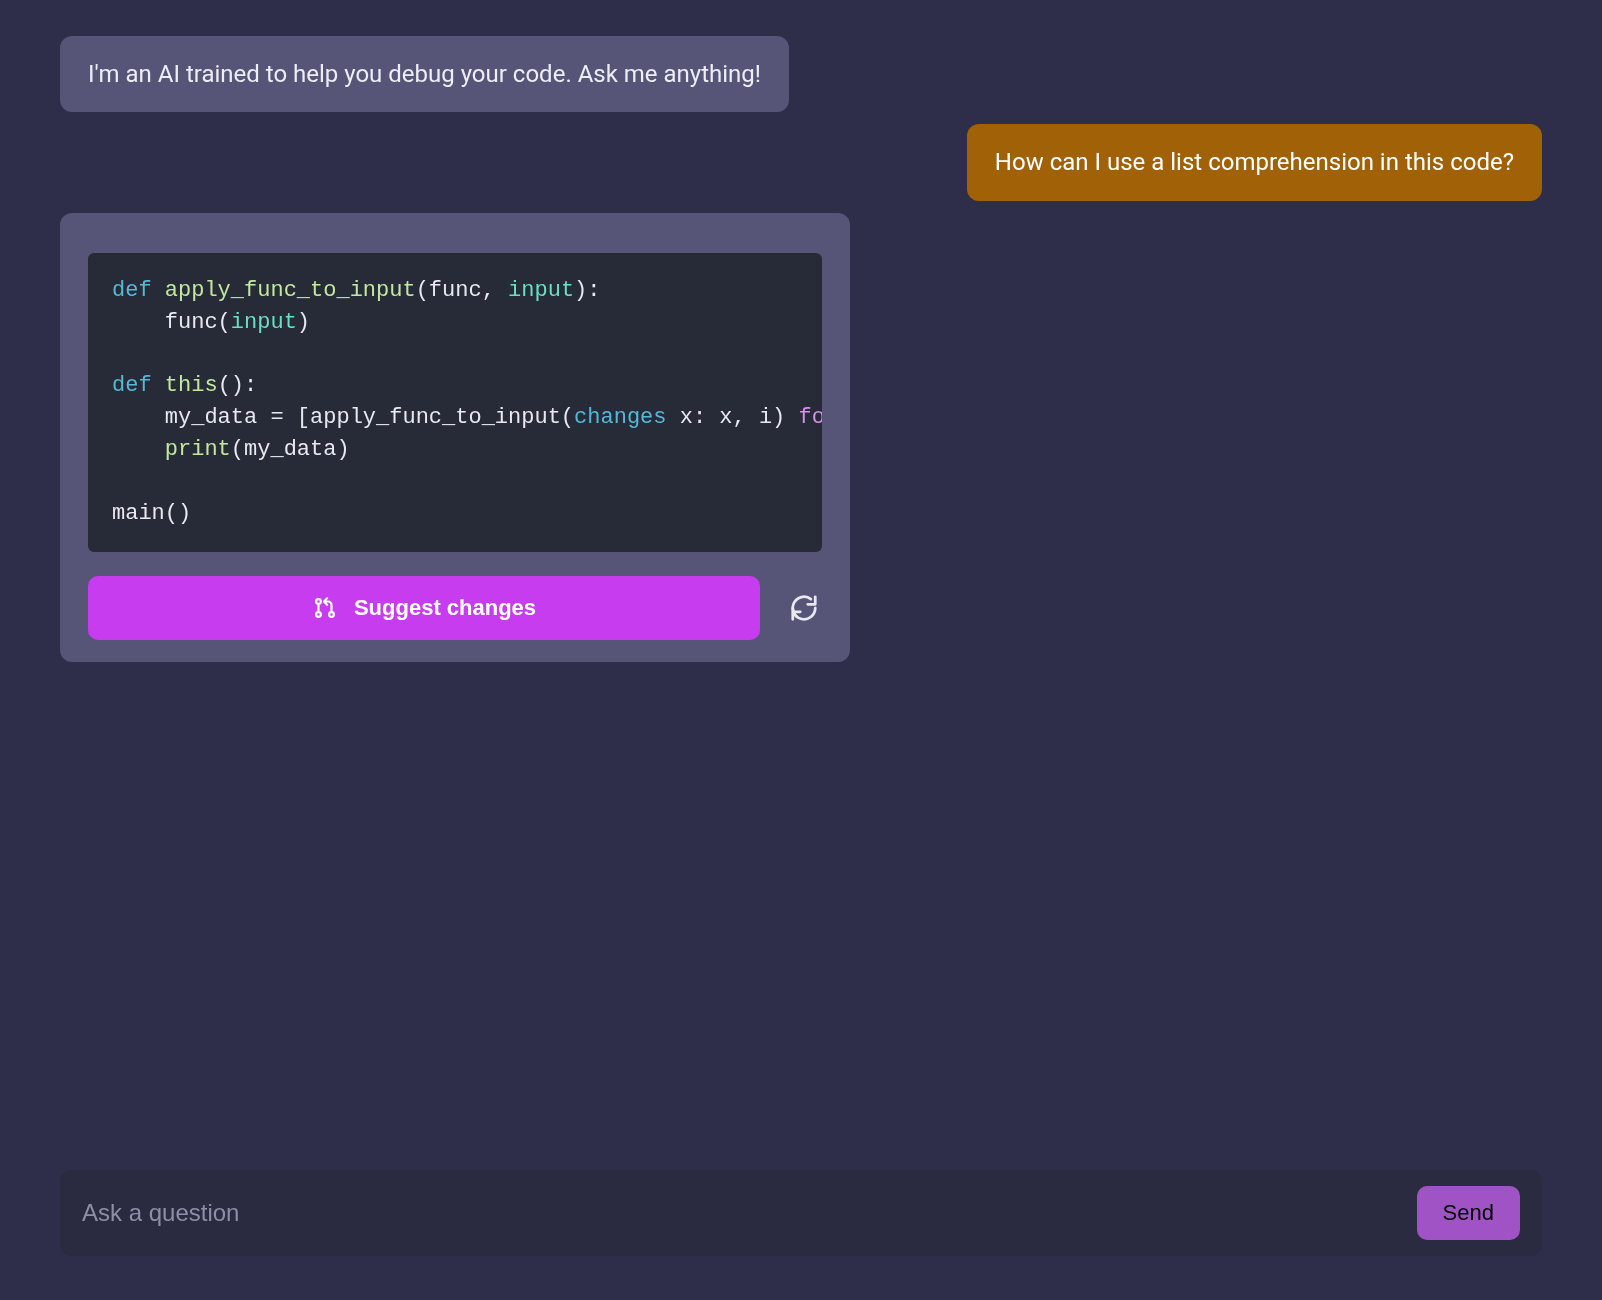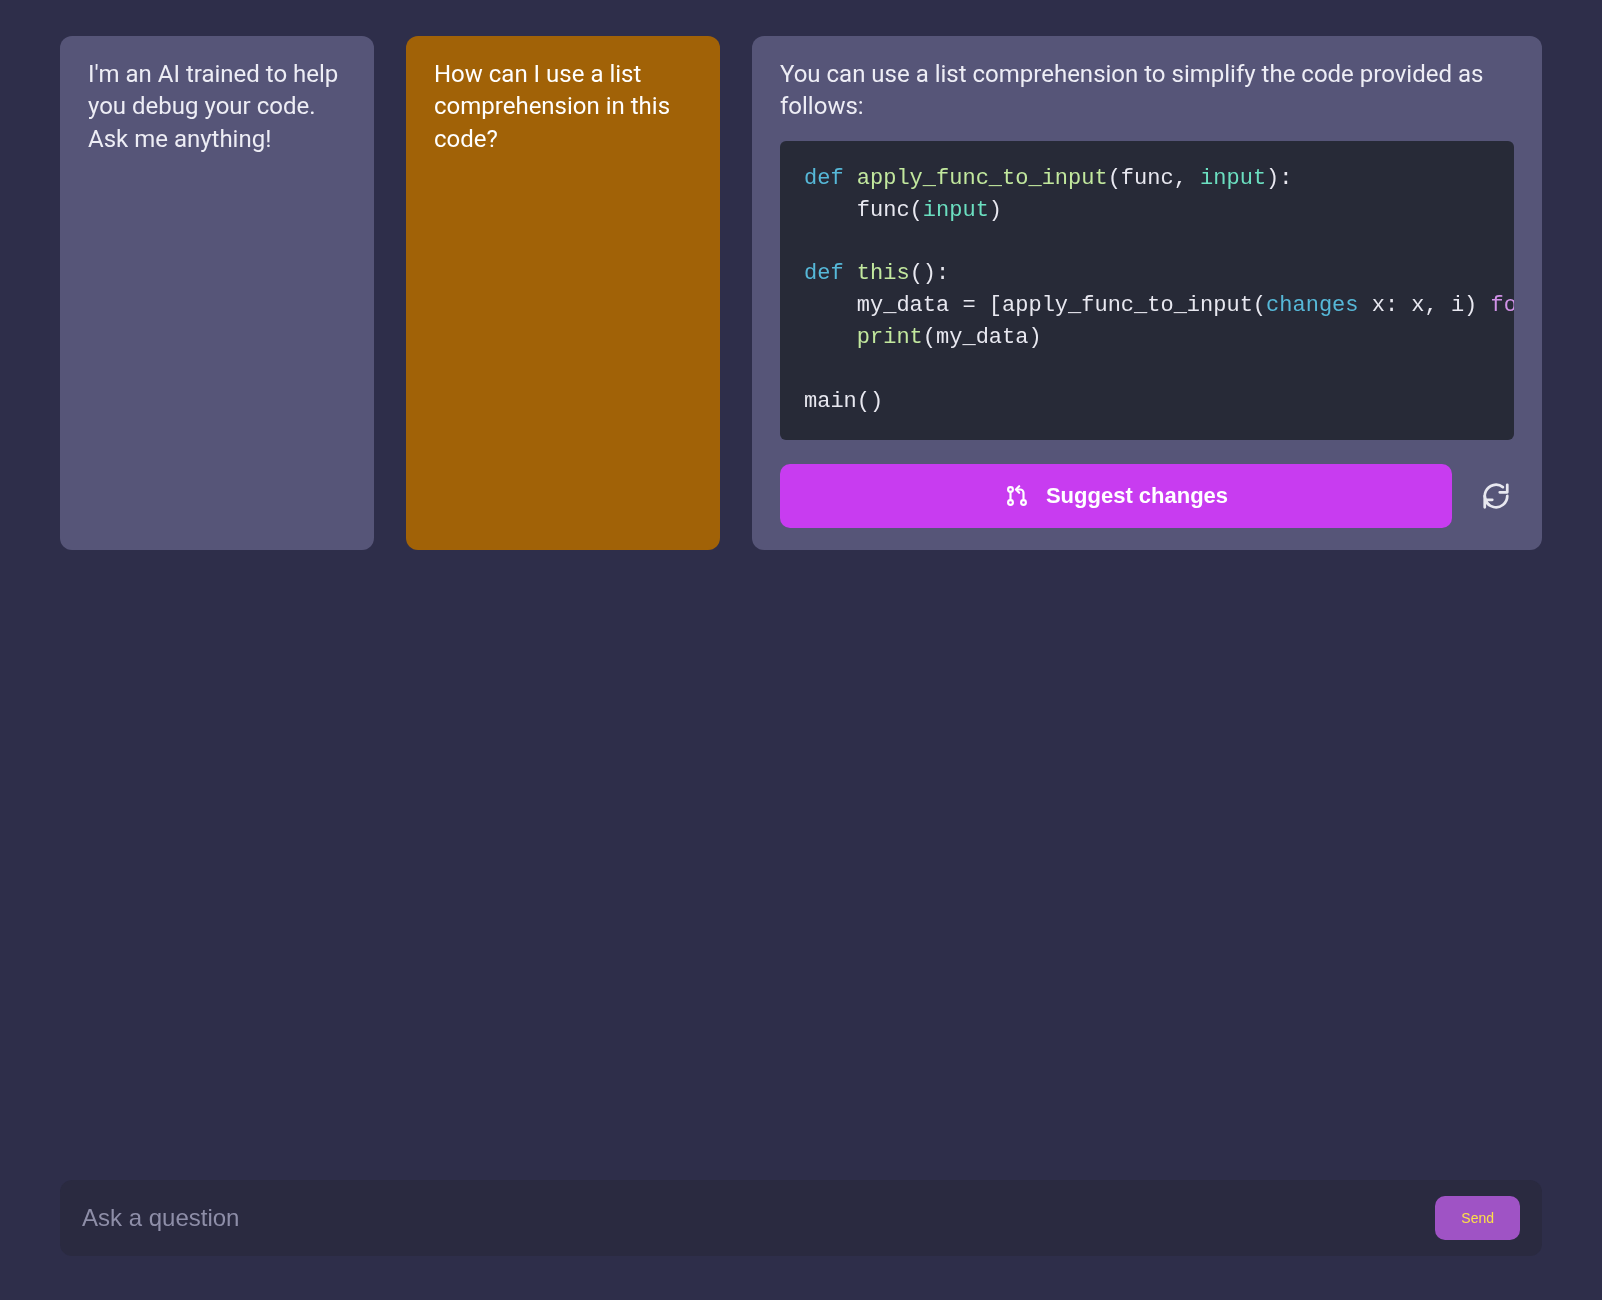--- a/index.html
+++ b/index.html
@@ -13,21 +13,22 @@
   }
   .app {
     display: flex;
     flex-direction: column;
     justify-content: space-between;
     height: 100%;
     padding: 36px 60px 44px 60px;
   }
   .messages {
     display: flex;
-    gap: 32px;
+    flex-direction: column;
+    gap: 12px;
   }
   .msg-row { display: flex; width: 100%; }
   .msg-row.align-start { justify-content: flex-start; }
   .msg-row.align-end   { justify-content: flex-end; }
 
   .bubble {
     border-radius: 12px;
     padding: 22px 28px;
     line-height: 1.35;
   }
@@ -109,25 +110,25 @@
     flex: 1;
     background: transparent;
     border: none;
     outline: none;
     color: #E8E8F0;
     font-size: 24px;
   }
   .composer input::placeholder { color: #8E8EA8; }
   .send-btn {
     background: #9F53C5;
-    color: #fde047;
+    color: #000000;
     border: none;
     border-radius: 10px;
     padding: 14px 26px;
-    font-size: 14px;
+    font-size: 22px;
     font-weight: 500;
     cursor: pointer;
   }
 
   svg { display: block; }
 </style>
 </head>
 <body>
 
 <div class="app">
@@ -142,21 +143,20 @@
 
     <div class="msg-row align-end">
       <div class="bubble user">
         <p>How can I use a list comprehension in this code?</p>
       </div>
     </div>
 
     <div class="msg-row align-start">
       <div class="bubble ai-wide">
 
-        <p>You can use a list comprehension to simplify the code provided as follows:</p>
 
         <pre class="code"><span class="tok-kw">def</span> <span class="tok-fn">apply_func_to_input</span>(func, <span class="tok-arg">input</span>):
     func(<span class="tok-arg">input</span>)
 
 <span class="tok-kw">def</span> <span class="tok-fn">this</span>():
     my_data = [apply_func_to_input(<span class="tok-kw">changes</span> x: x, i) <span class="tok-loop">for</span> i
     <span class="tok-fn">print</span>(my_data)
 
 main()</pre>
 

